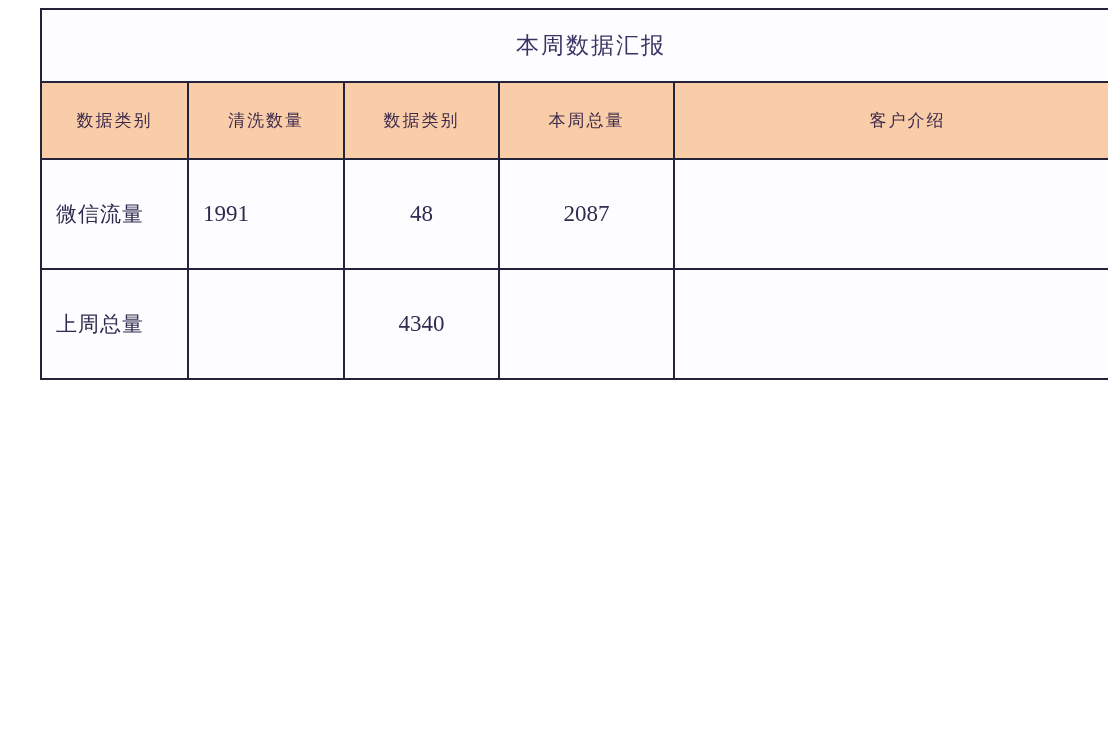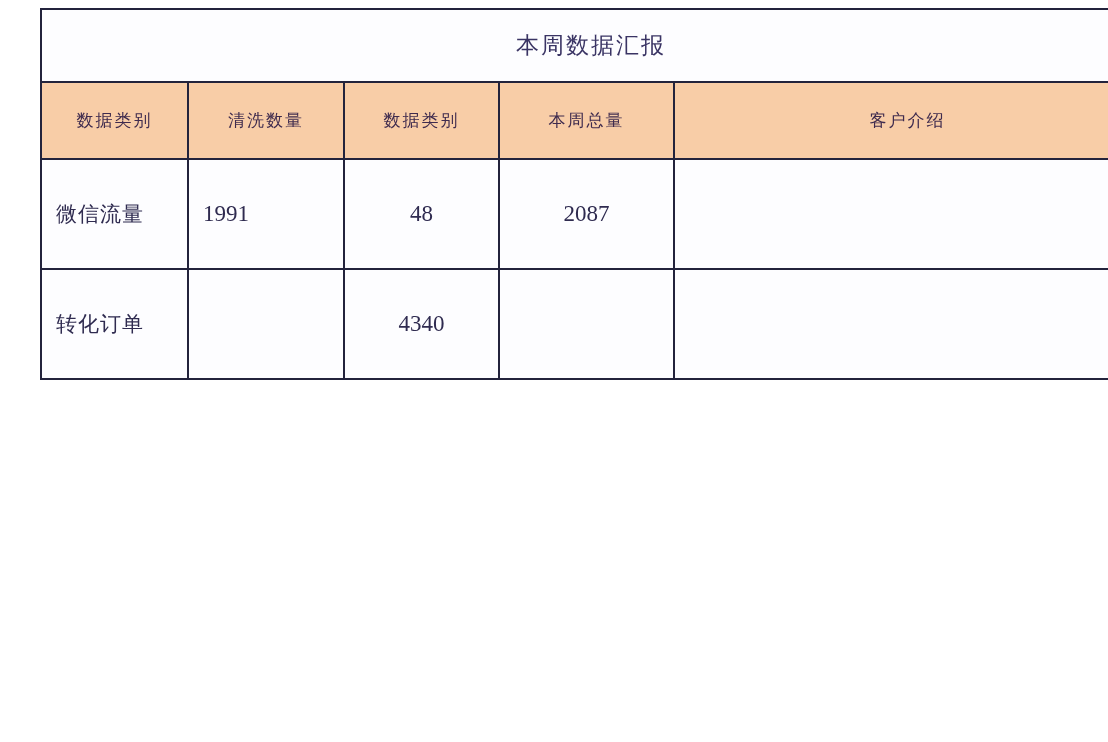--- a/index.html
+++ b/index.html
@@ -106,21 +106,21 @@
       <td class="al-left">1991</td>
       <td class="al-center">48</td>
       <td class="al-center">2087</td>
       <td class="al-left"></td>
     </tr>
 
 
 
 
     <tr class="data-row">
-      <td class="cat">转化订单</td>
+      <td class="cat">上周总量</td>
       <td class="al-left"></td>
       <td class="al-center">4340</td>
       <td class="al-left"></td>
       <td class="al-left"></td>
     </tr>
   </tbody>
     </table>
 </div>
 
 </body></html>

